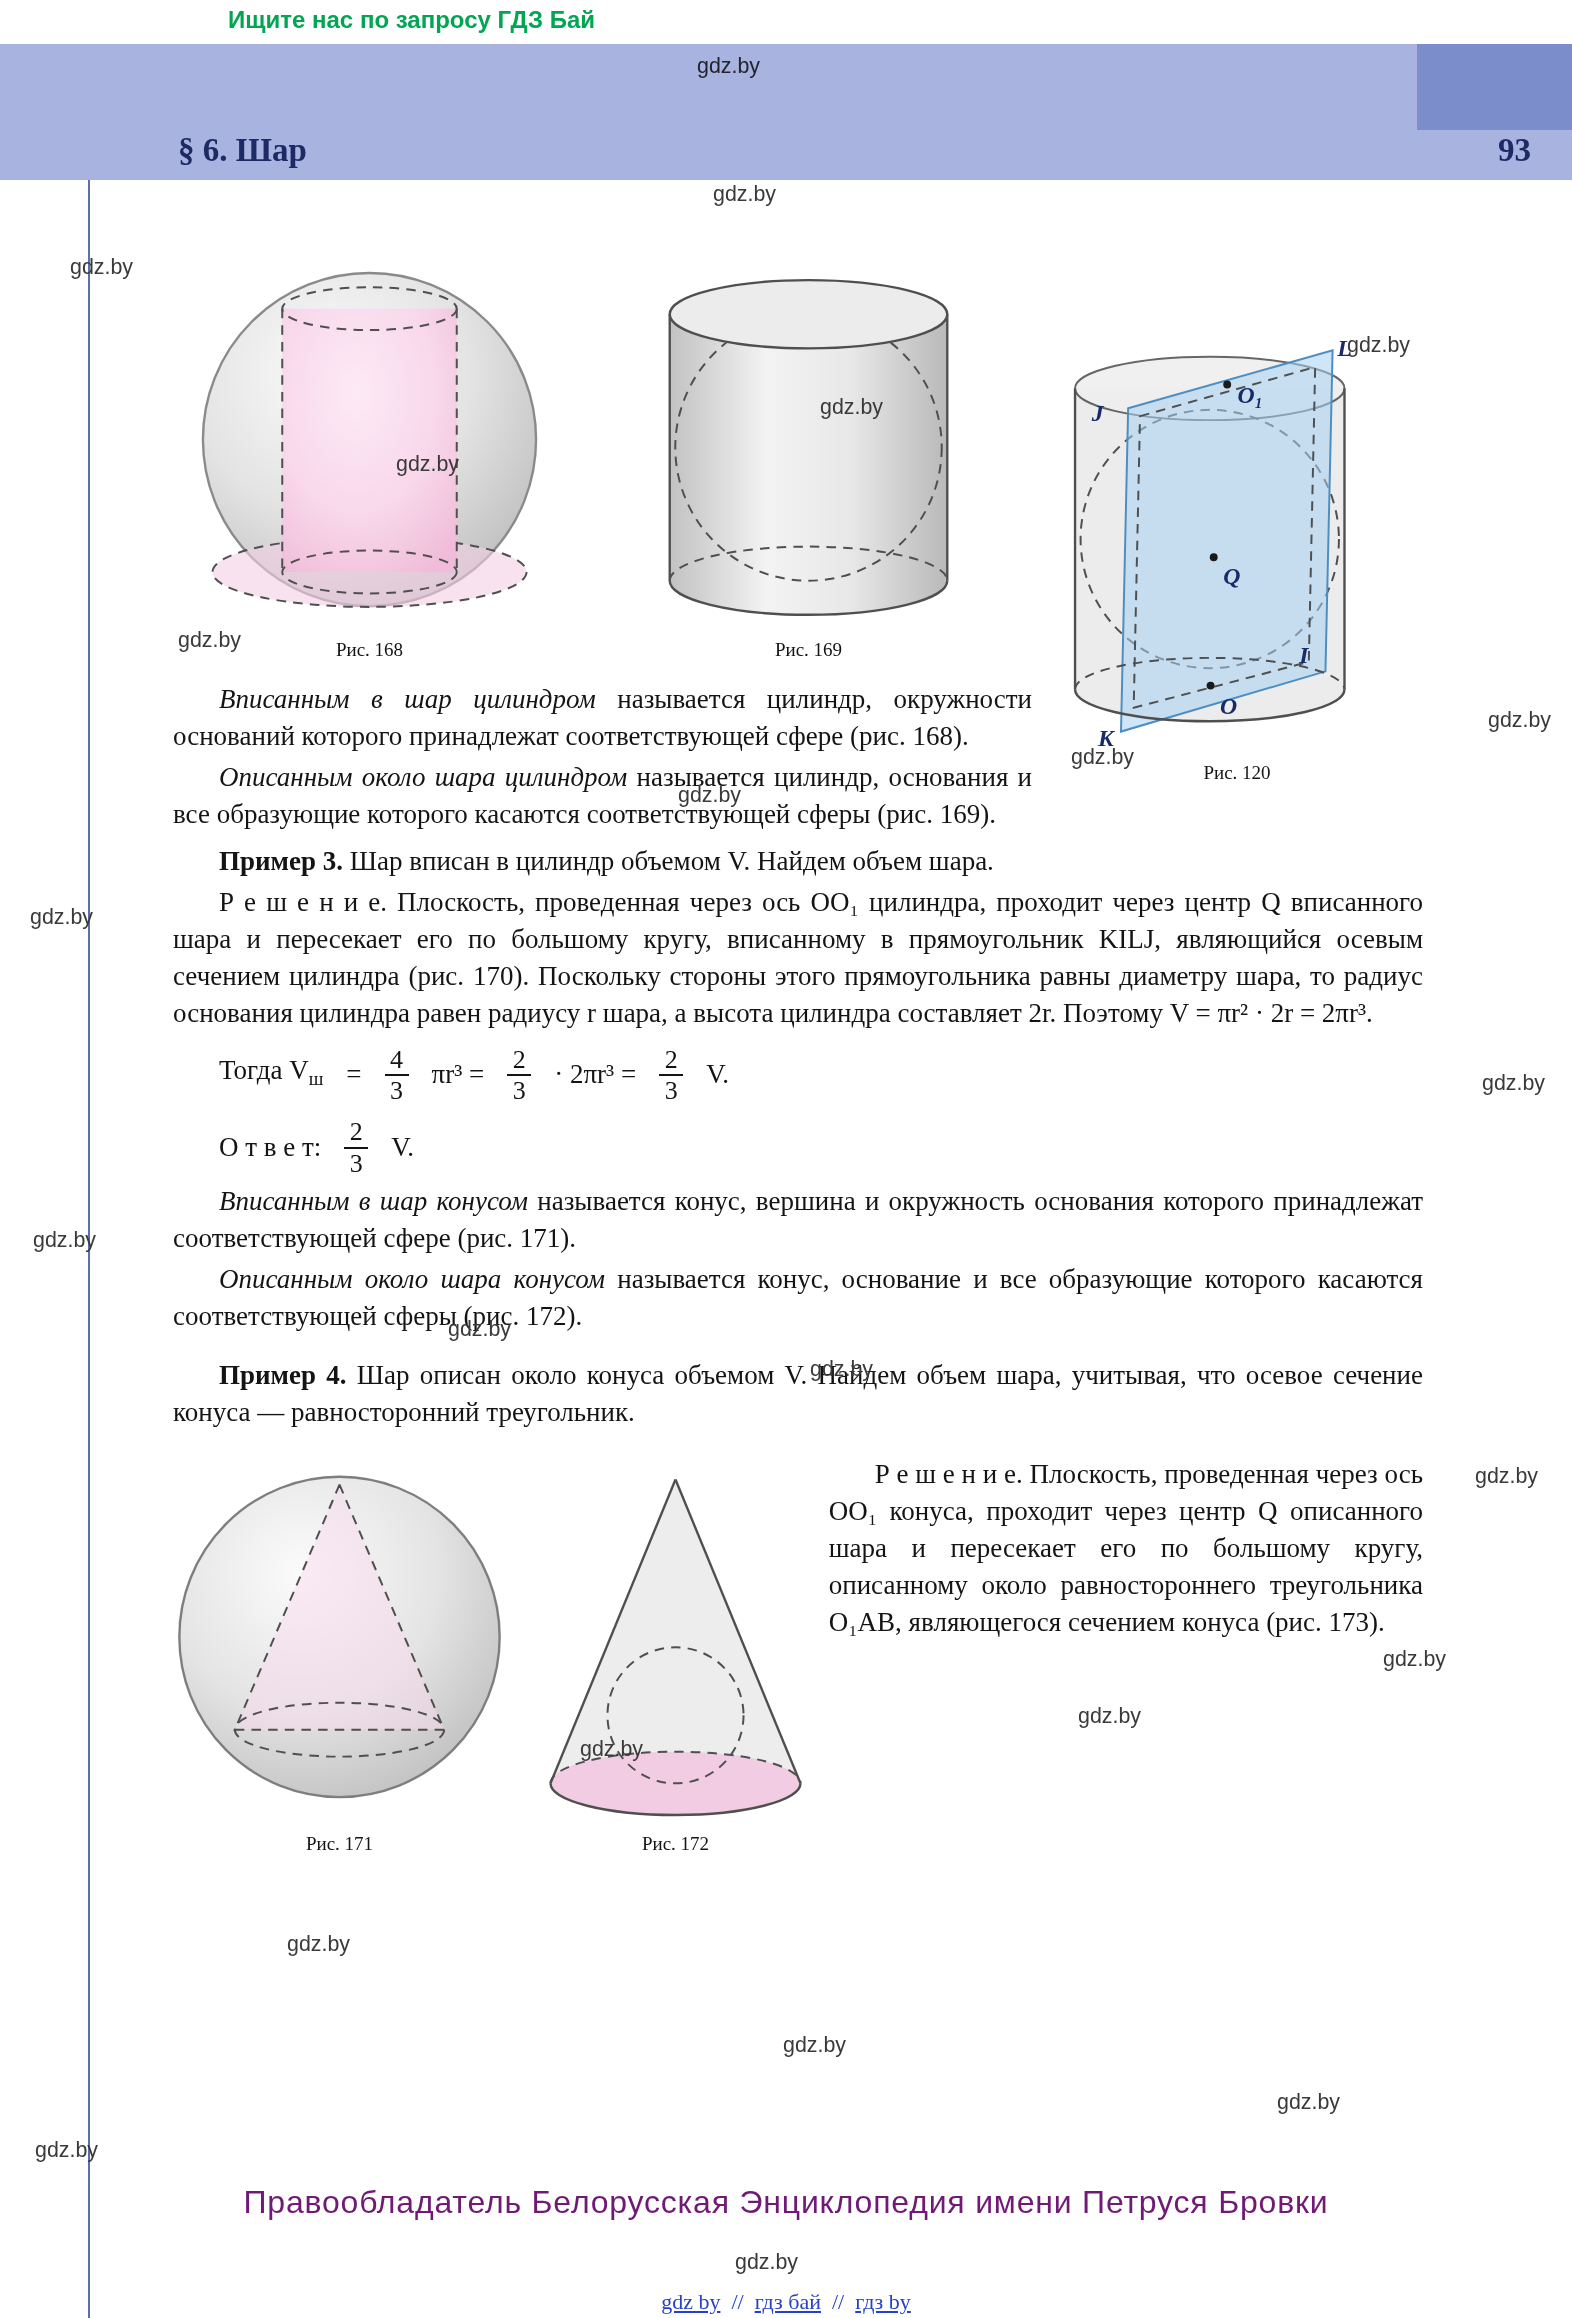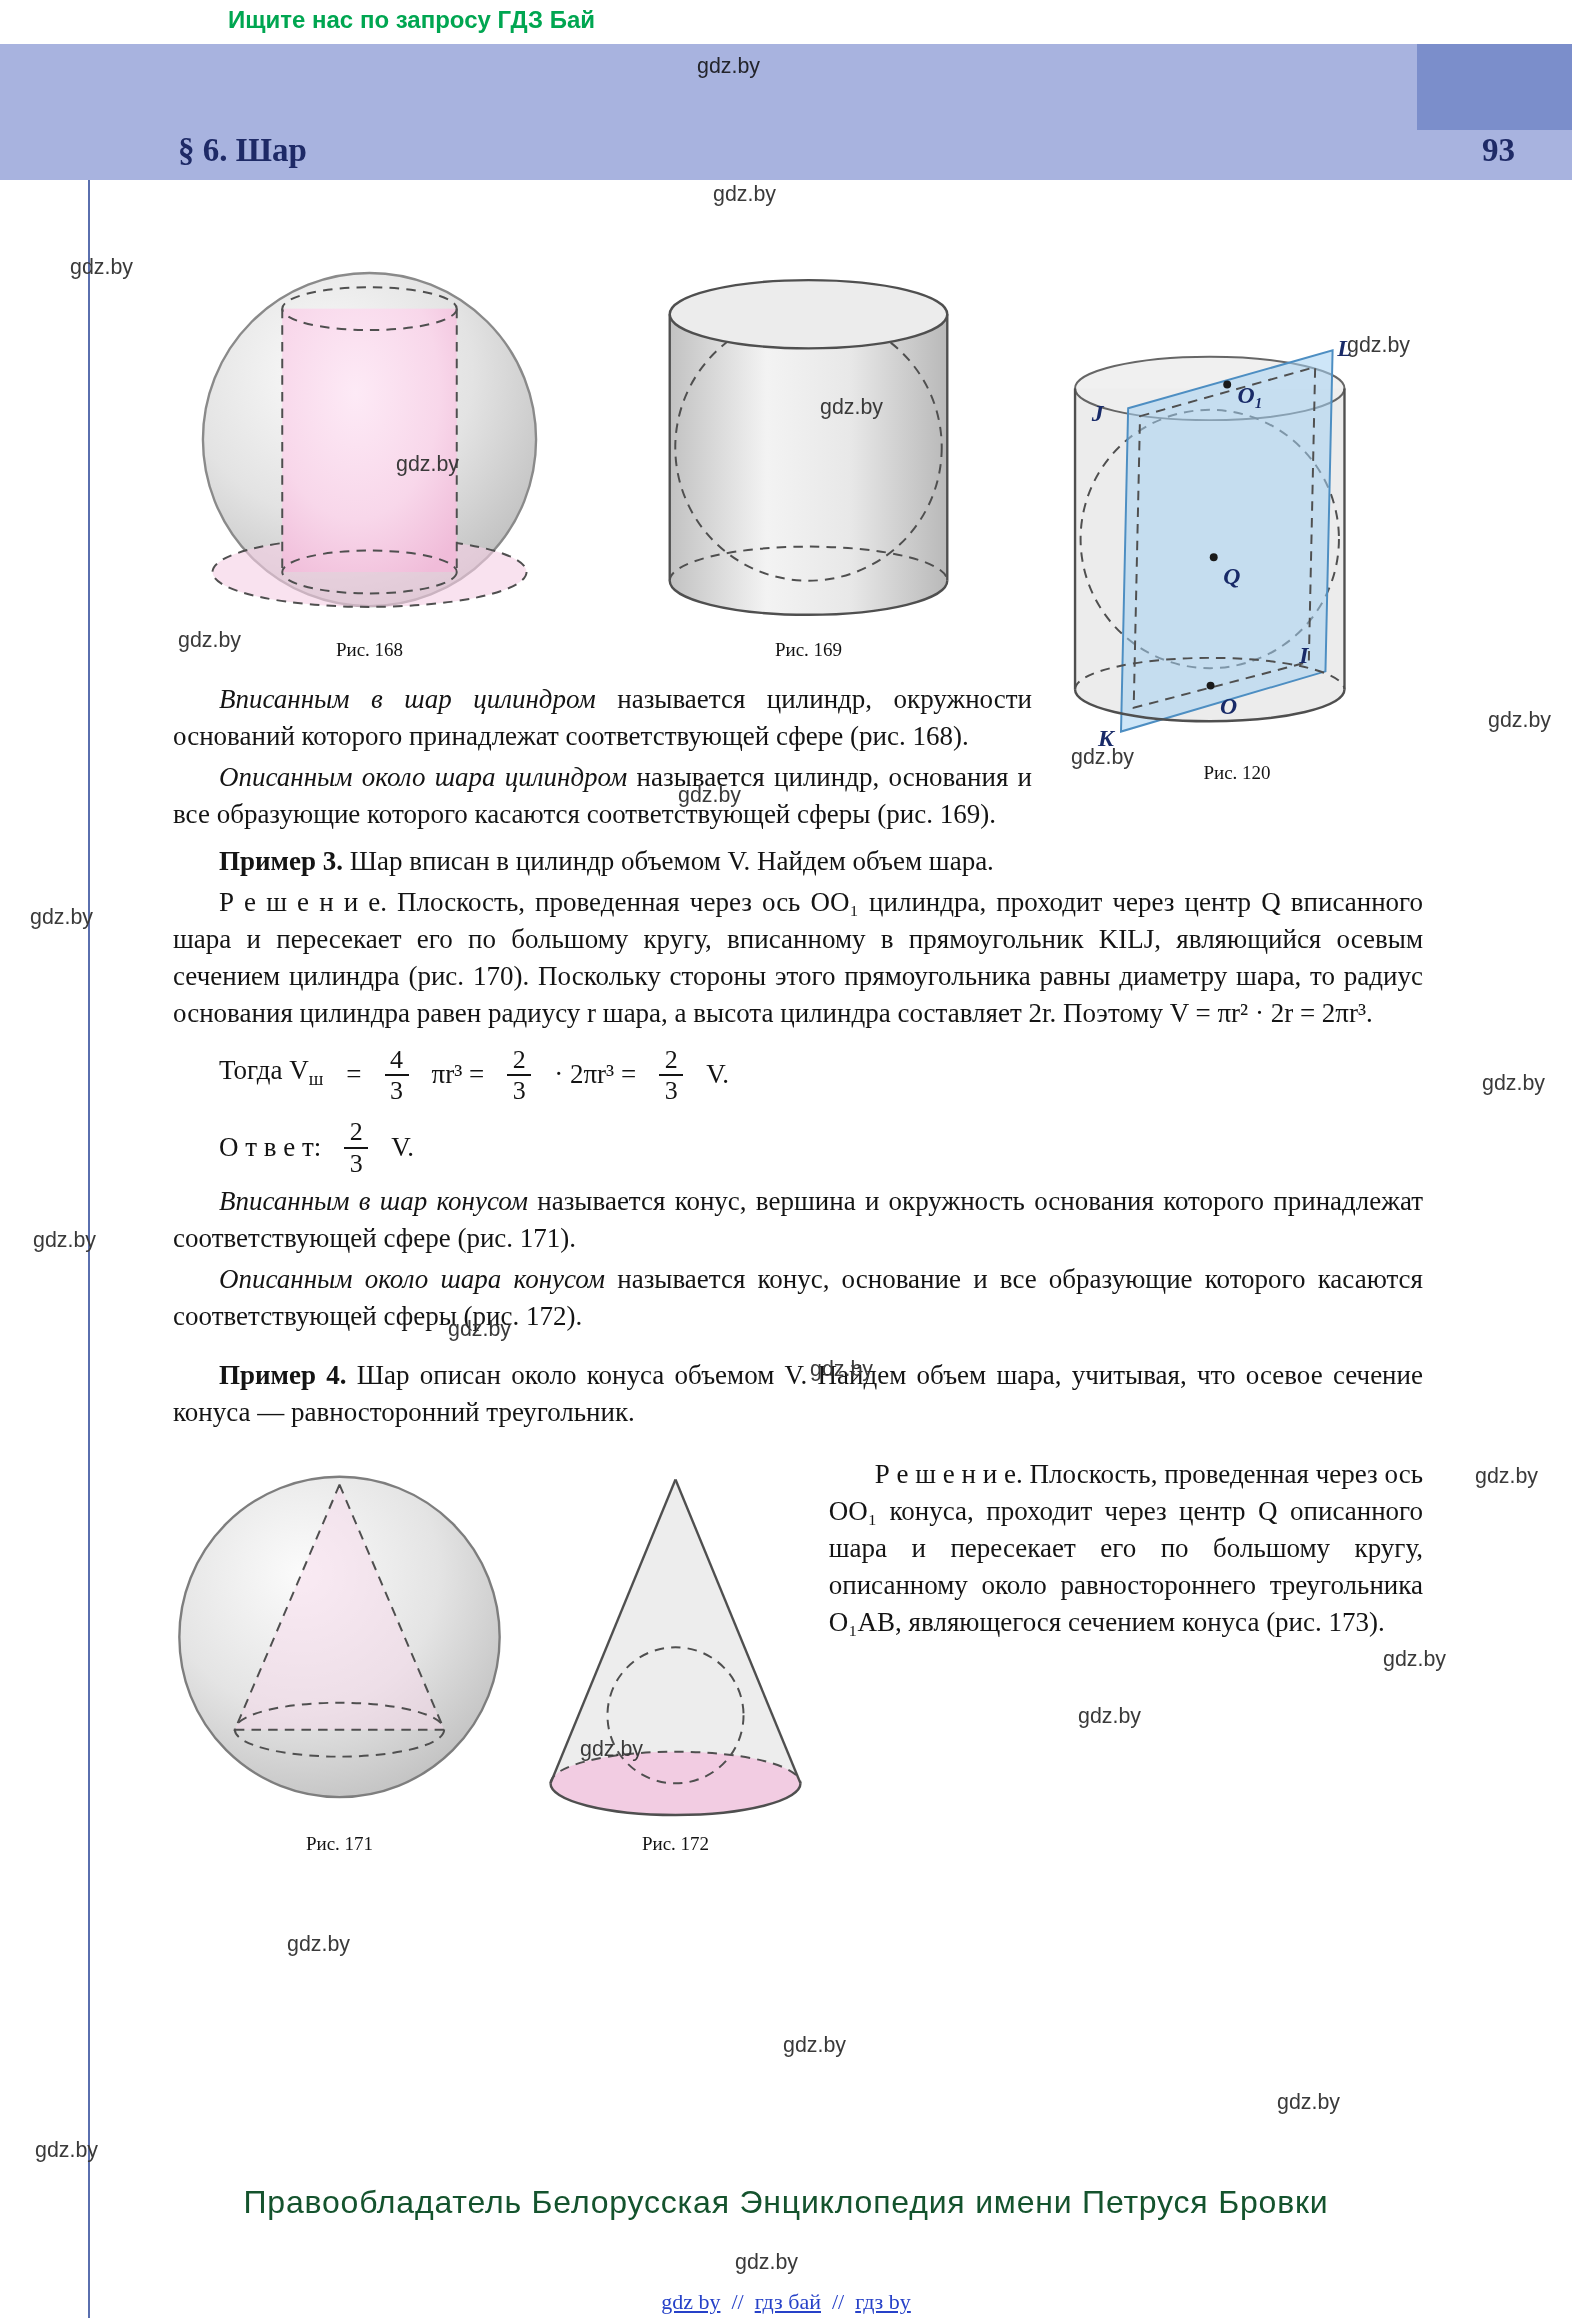--- a/index.html
+++ b/index.html
@@ -5,21 +5,21 @@
   *{margin:0;padding:0;box-sizing:border-box;}
   html,body{background:#ffffff;}
   .page{position:relative;width:1572px;height:2319px;background:#ffffff;
         font-family:"Liberation Serif",serif;color:#141414;overflow:hidden;}
   .promo{position:absolute;left:228px;top:6.3px;font-family:"Liberation Sans",sans-serif;
          font-weight:bold;font-size:24px;color:#00a651;}
   .band{position:absolute;left:0;top:44px;width:100%;height:136px;background:#a8b3df;}
   .darkbox{position:absolute;right:0;top:0;width:155px;height:86px;background:#7b8ecb;}
   .band-wm{position:absolute;left:697px;top:9.5px;font-family:"Liberation Sans",sans-serif;
            font-size:21.4px;color:#23242b;}
-  .band-row{position:absolute;left:0;right:16px;bottom:11px;display:flex;justify-content:space-between;
+  .band-row{position:absolute;left:0;right:0;bottom:11px;display:flex;justify-content:space-between;
             align-items:baseline;padding:0 41px 0 178px;}
   .section-title,.page-number{font-size:33px;font-weight:bold;color:#1e2a66;}
   .left-rule{position:absolute;left:88px;top:180px;width:2.4px;height:2139px;background:#5a6fae;}
 
   .content{position:absolute;left:173px;top:261px;width:1250px;font-size:27px;line-height:37px;
            text-align:justify;}
   .fig{display:flex;flex-direction:column;align-items:center;}
   .figcap{font-weight:normal;font-size:19px;margin-top:9.5px;text-align:center;line-height:28.5px;}
   .fig170-box{float:right;width:372px;margin:68px 0 11px 19px;}
   .figrow{display:flex;gap:94px;margin-left:22px;align-items:flex-end;margin-bottom:17.4px;}
@@ -33,21 +33,21 @@
   .frac .num{border-bottom:2.4px solid #141414;padding:0 5.5px;}
   .frac .den{padding:0 5.5px;}
   .vsub{font-size:19px;}
   .bottom{display:flex;margin-top:25px;}
   .bottom-figs{display:flex;gap:35px;align-items:flex-end;width:643px;flex:none;}
   .solution{flex:1;padding-left:12.7px;}
   .solution p{text-indent:46px;text-align:justify;}
 
   .wm{position:absolute;font-family:"Liberation Sans",sans-serif;font-size:21.4px;color:#3a3a3a;}
   .copyright{position:absolute;left:0;top:2184px;width:100%;text-align:center;
-             font-family:"Liberation Sans",sans-serif;font-size:32px;color:#14532d;letter-spacing:0.8px;}
+             font-family:"Liberation Sans",sans-serif;font-size:32px;color:#701a75;letter-spacing:0.8px;}
   .links{position:absolute;left:0;top:2289px;width:100%;display:flex;justify-content:center;gap:11px;
          font-size:22px;color:#2641c8;font-family:"Liberation Serif",serif;}
   .links .lnk{text-decoration:underline;cursor:pointer;}
 
   svg{display:block;}
   .dash{stroke:#4f4f4f;stroke-width:2.5;stroke-dasharray:12 9;fill:none;}
   .solid{stroke:#4f4f4f;stroke-width:3;fill:none;}
   .lbl{font-family:"Liberation Serif",serif;font-style:italic;font-weight:bold;font-size:30px;fill:#182a68;}
   .dot{fill:#1a1a1a;}
 </style>

